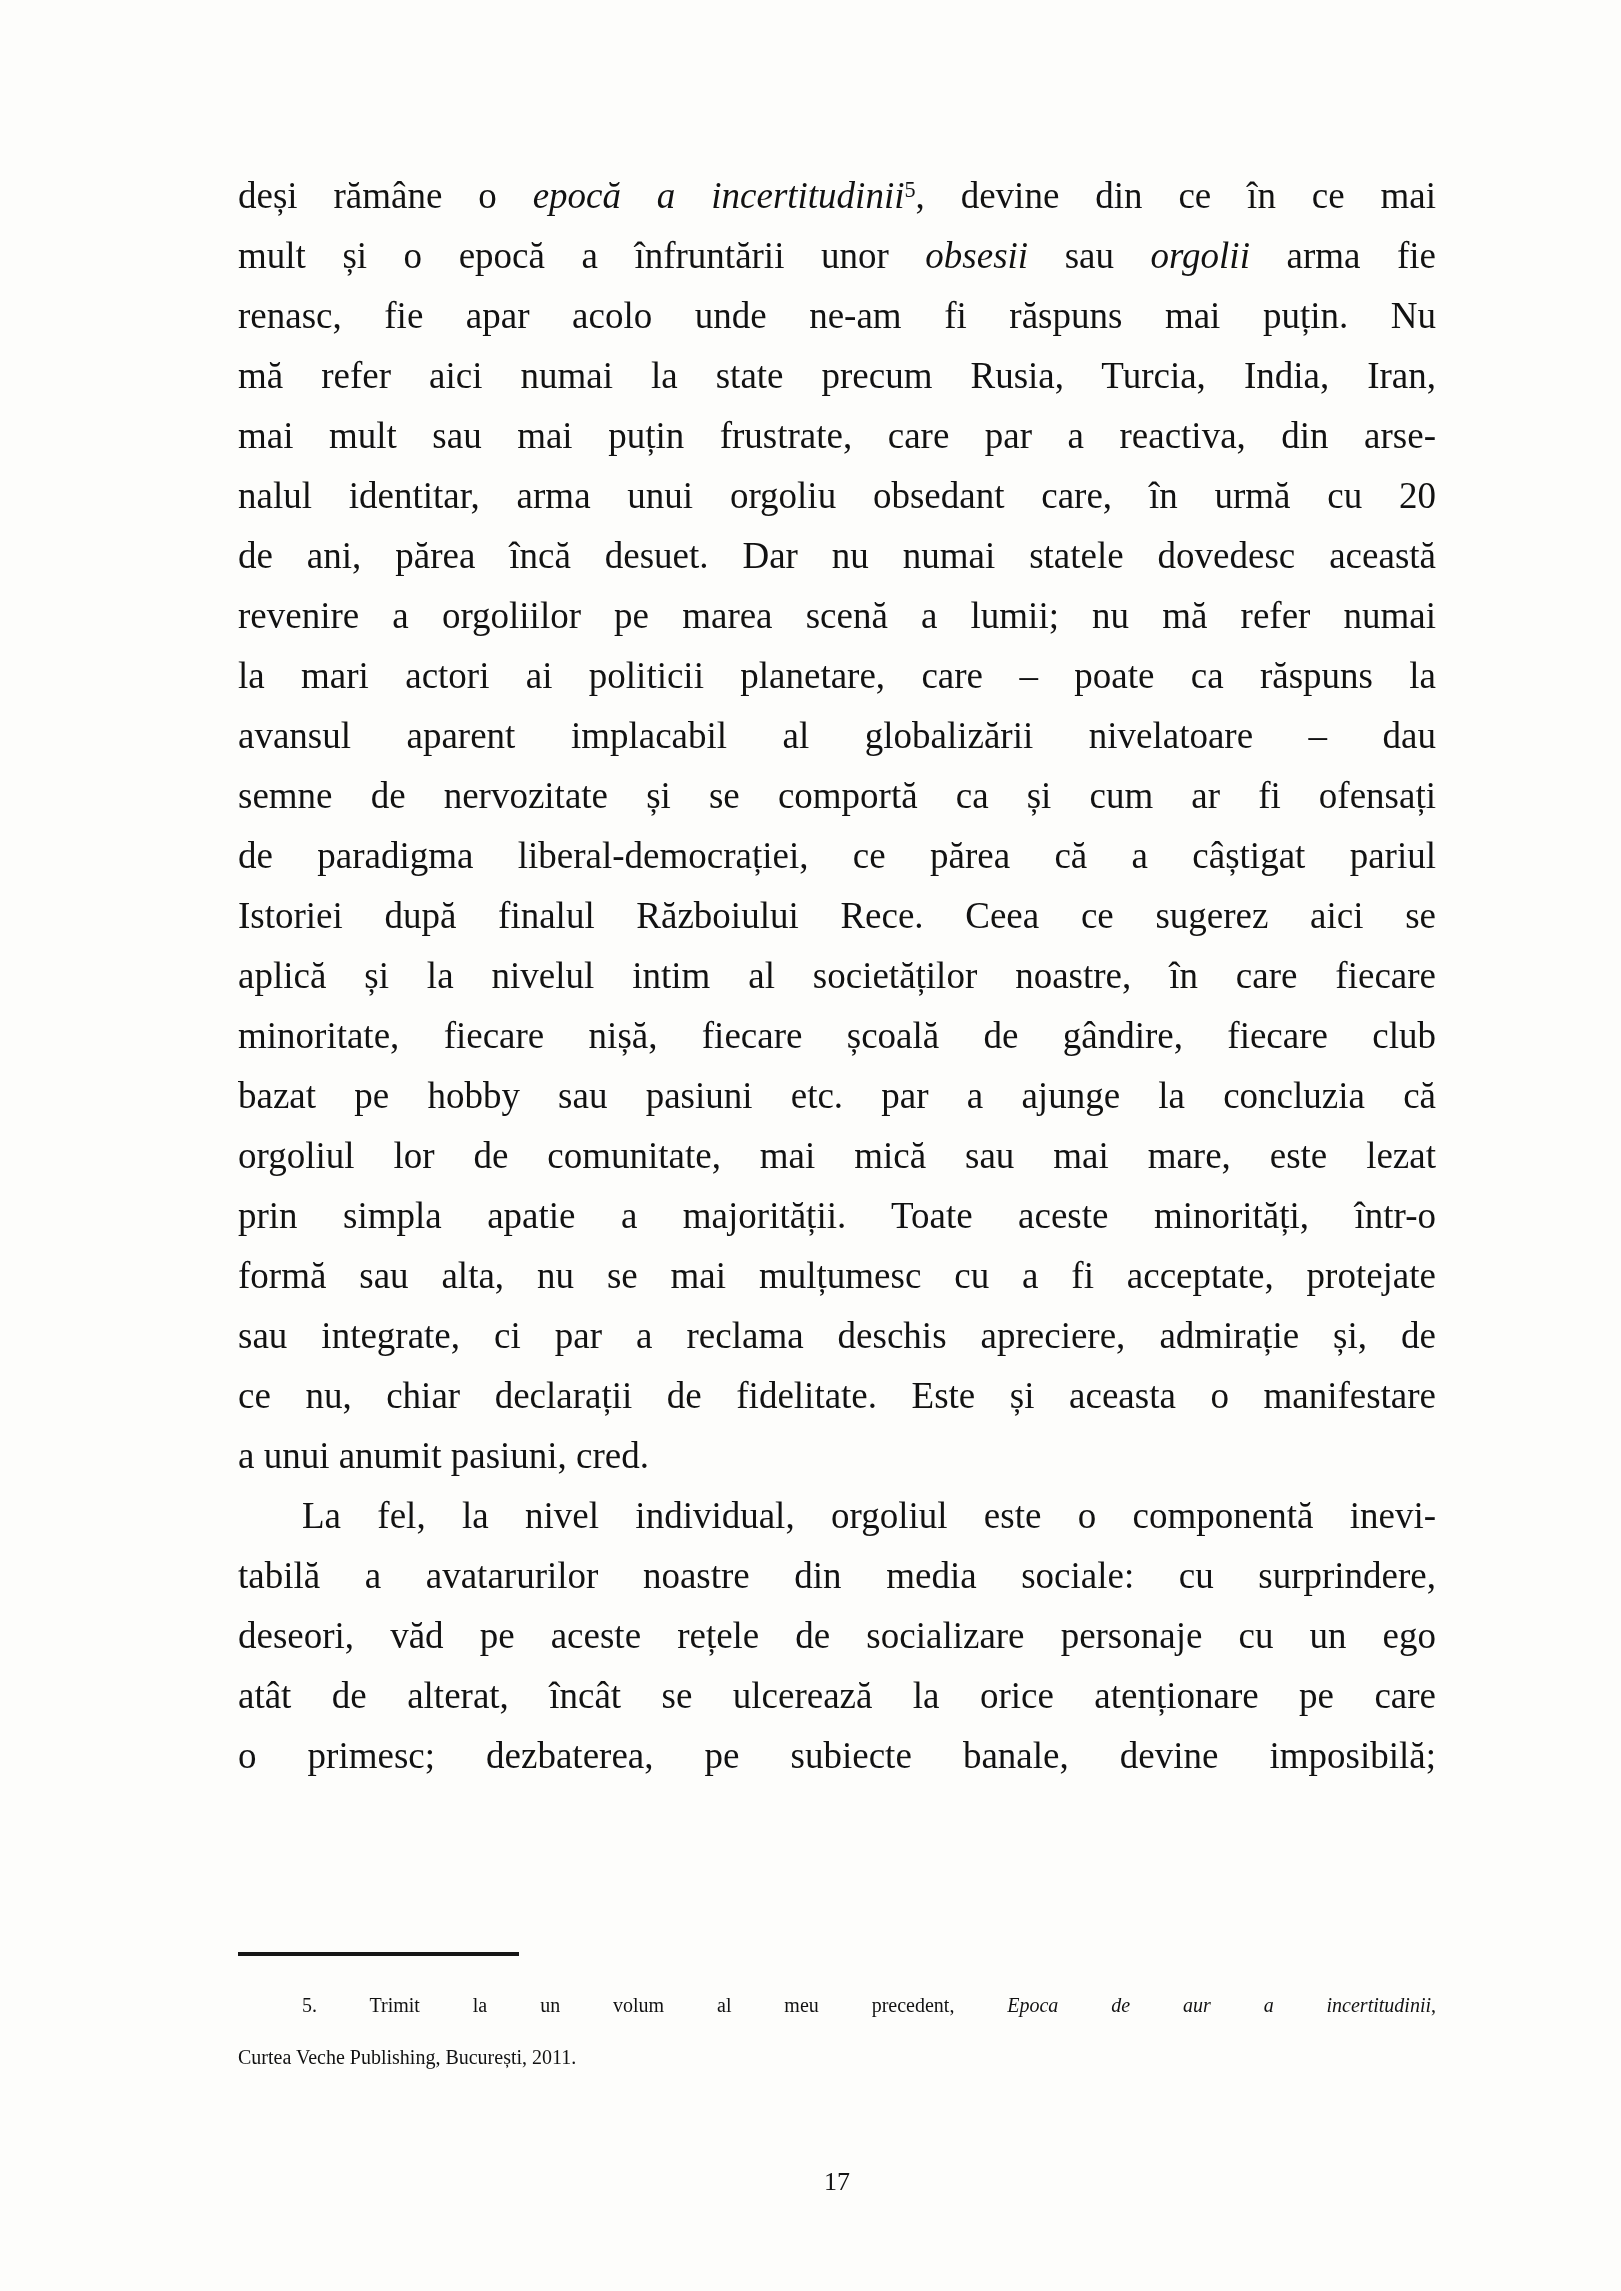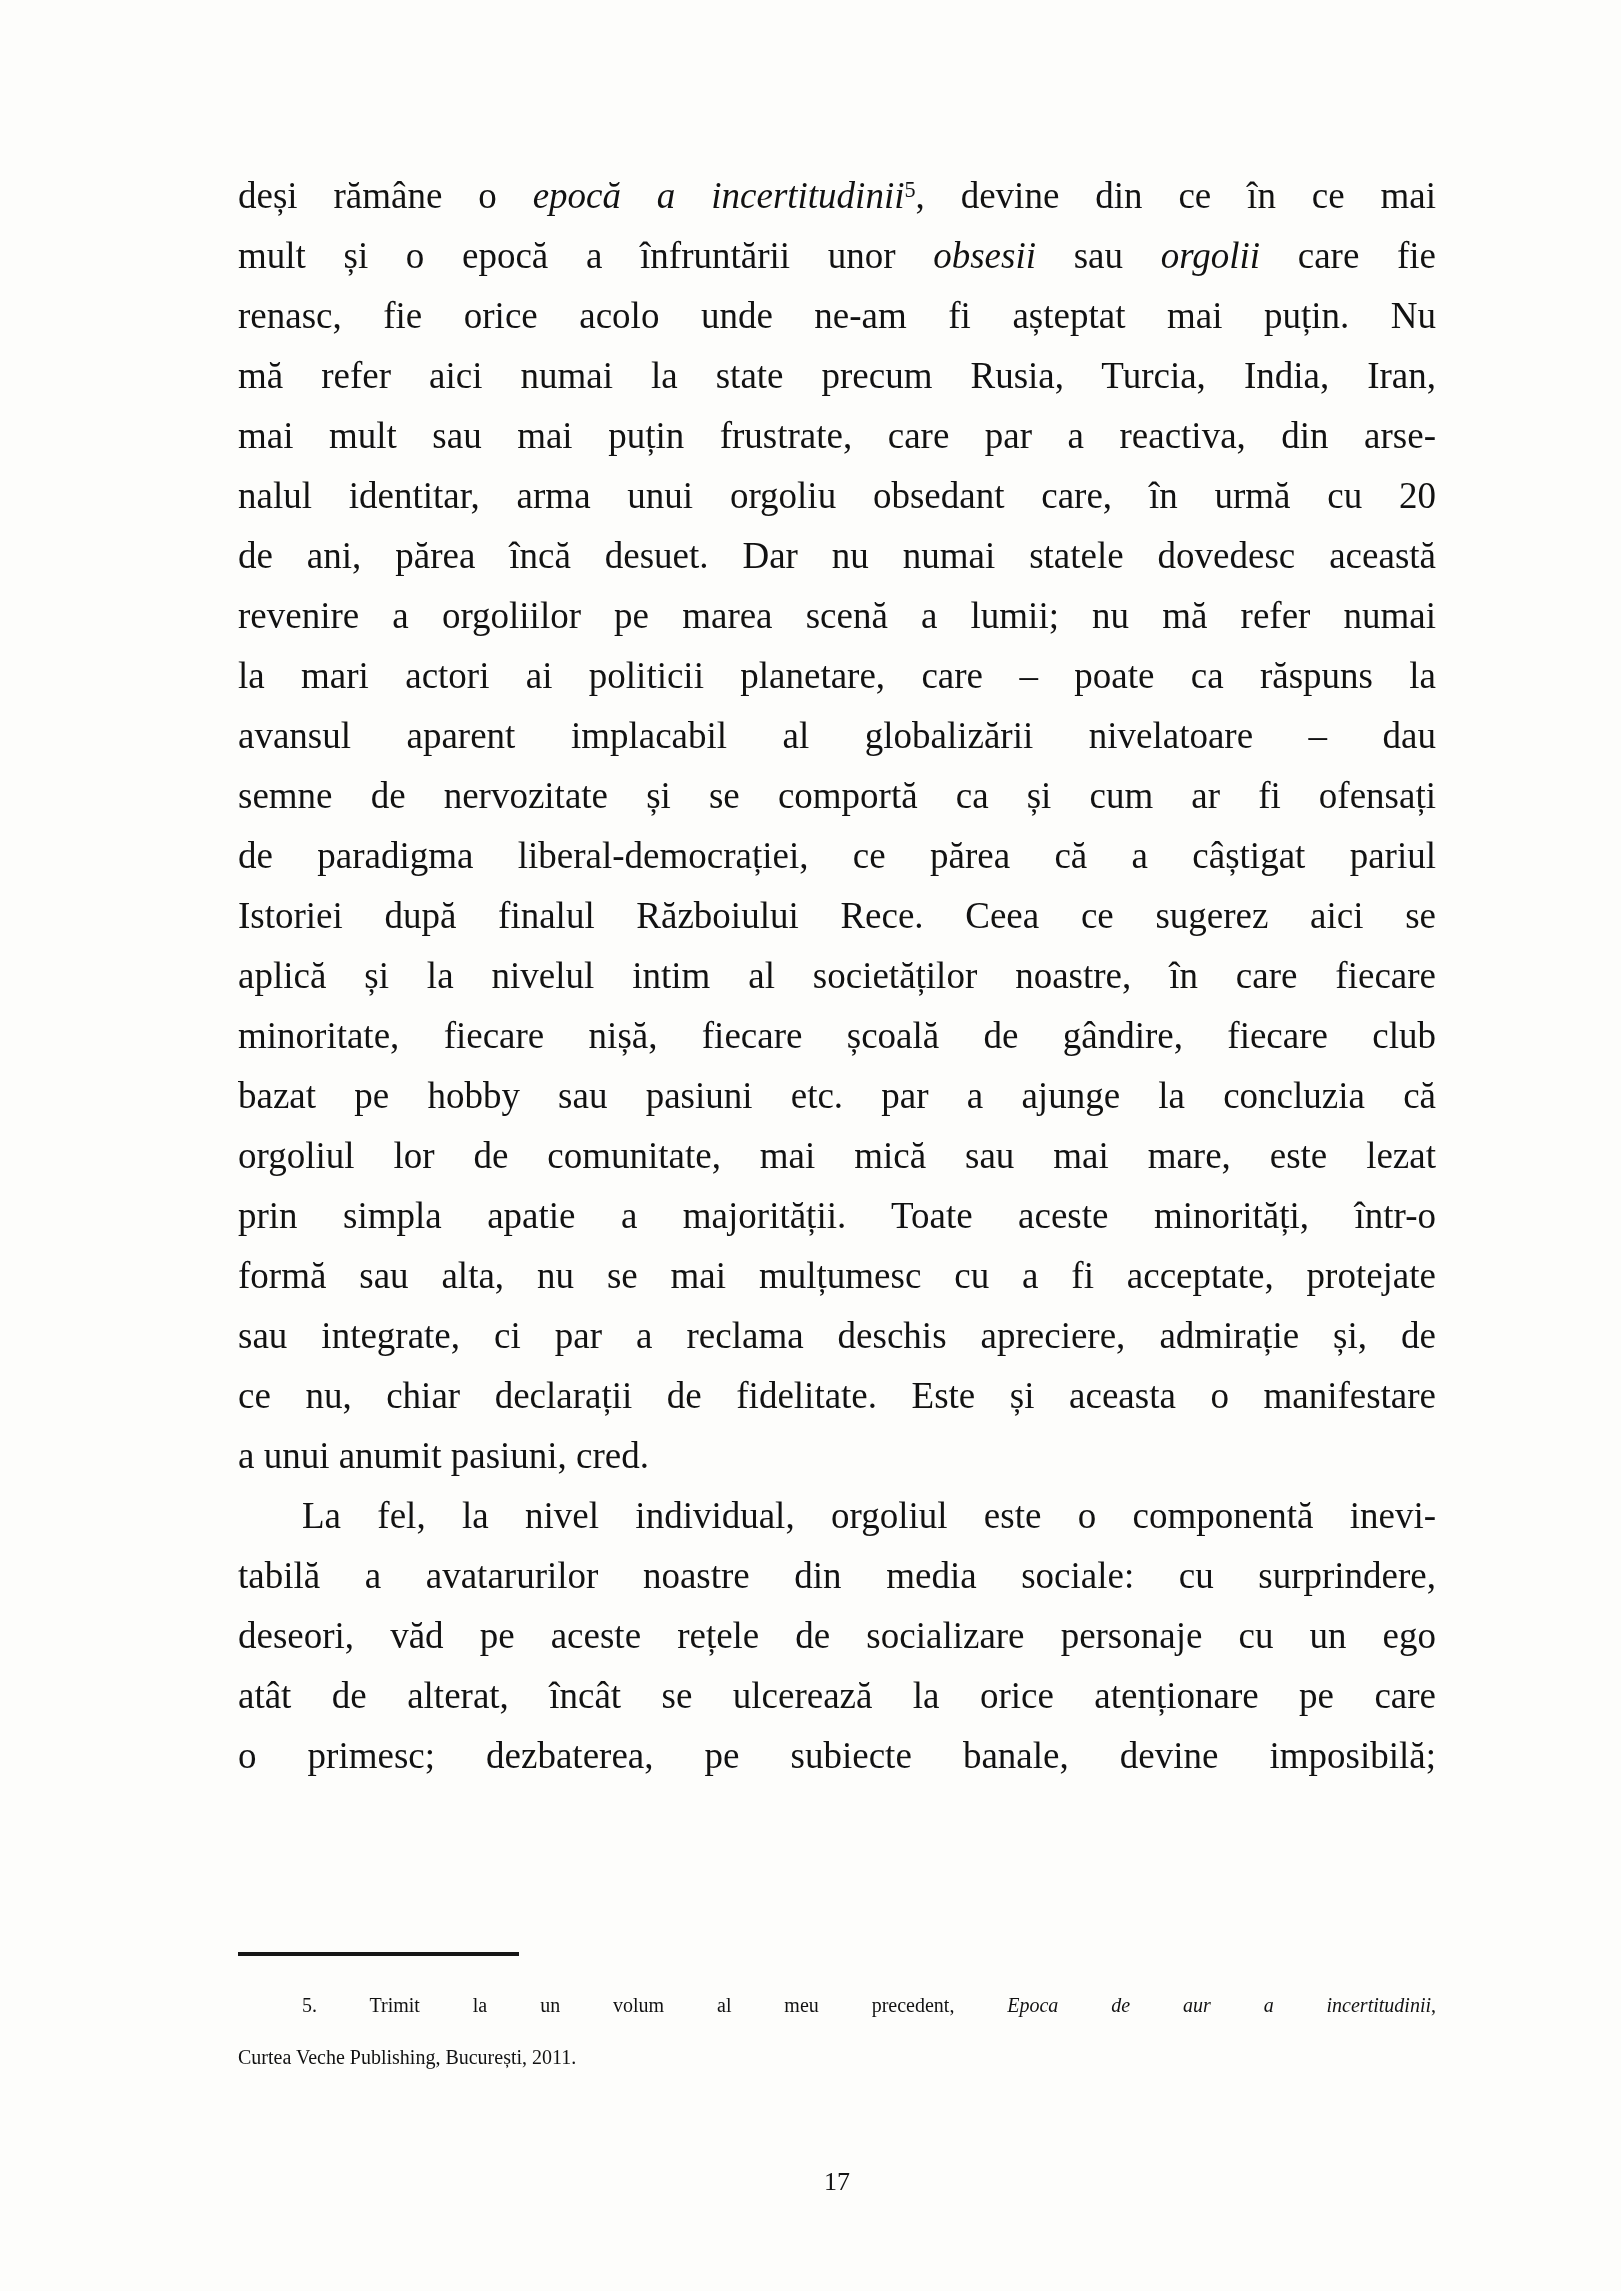--- a/index.html
+++ b/index.html
@@ -74,22 +74,22 @@
   }
 </style>
 </head>
 <body>
 
 <div class="sheet">
 
   <div class="text-block">
       <div class="paragraph">
         <div class="line"><span>deși rămâne o </span><em>epocă a incertitudinii</em><sup>5</sup><span>, devine din ce în ce mai</span></div>
-        <div class="line"><span>mult și o epocă a înfruntării unor </span><em>obsesii</em><span> sau </span><em>orgolii</em><span> care fie</span></div>
-        <div class="line"><span>renasc, fie orice acolo unde ne-am fi așteptat mai puțin. Nu</span></div>
+        <div class="line"><span>mult și o epocă a înfruntării unor </span><em>obsesii</em><span> sau </span><em>orgolii</em><span> arma fie</span></div>
+        <div class="line"><span>renasc, fie apar acolo unde ne-am fi răspuns mai puțin. Nu</span></div>
         <div class="line"><span>mă refer aici numai la state precum Rusia, Turcia, India, Iran,</span></div>
         <div class="line"><span>mai mult sau mai puțin frustrate, care par a reactiva, din arse-</span></div>
         <div class="line"><span>nalul identitar, arma unui orgoliu obsedant care, în urmă cu 20</span></div>
         <div class="line"><span>de ani, părea încă desuet. Dar nu numai statele dovedesc această</span></div>
         <div class="line"><span>revenire a orgoliilor pe marea scenă a lumii; nu mă refer numai</span></div>
         <div class="line"><span>la mari actori ai politicii planetare, care – poate ca răspuns la</span></div>
         <div class="line"><span>avansul aparent implacabil al globalizării nivelatoare – dau</span></div>
         <div class="line"><span>semne de nervozitate și se comportă ca și cum ar fi ofensați</span></div>
         <div class="line"><span>de paradigma liberal-democrației, ce părea că a câștigat pariul</span></div>
         <div class="line"><span>Istoriei după finalul Războiului Rece. Ceea ce sugerez aici se</span></div>

